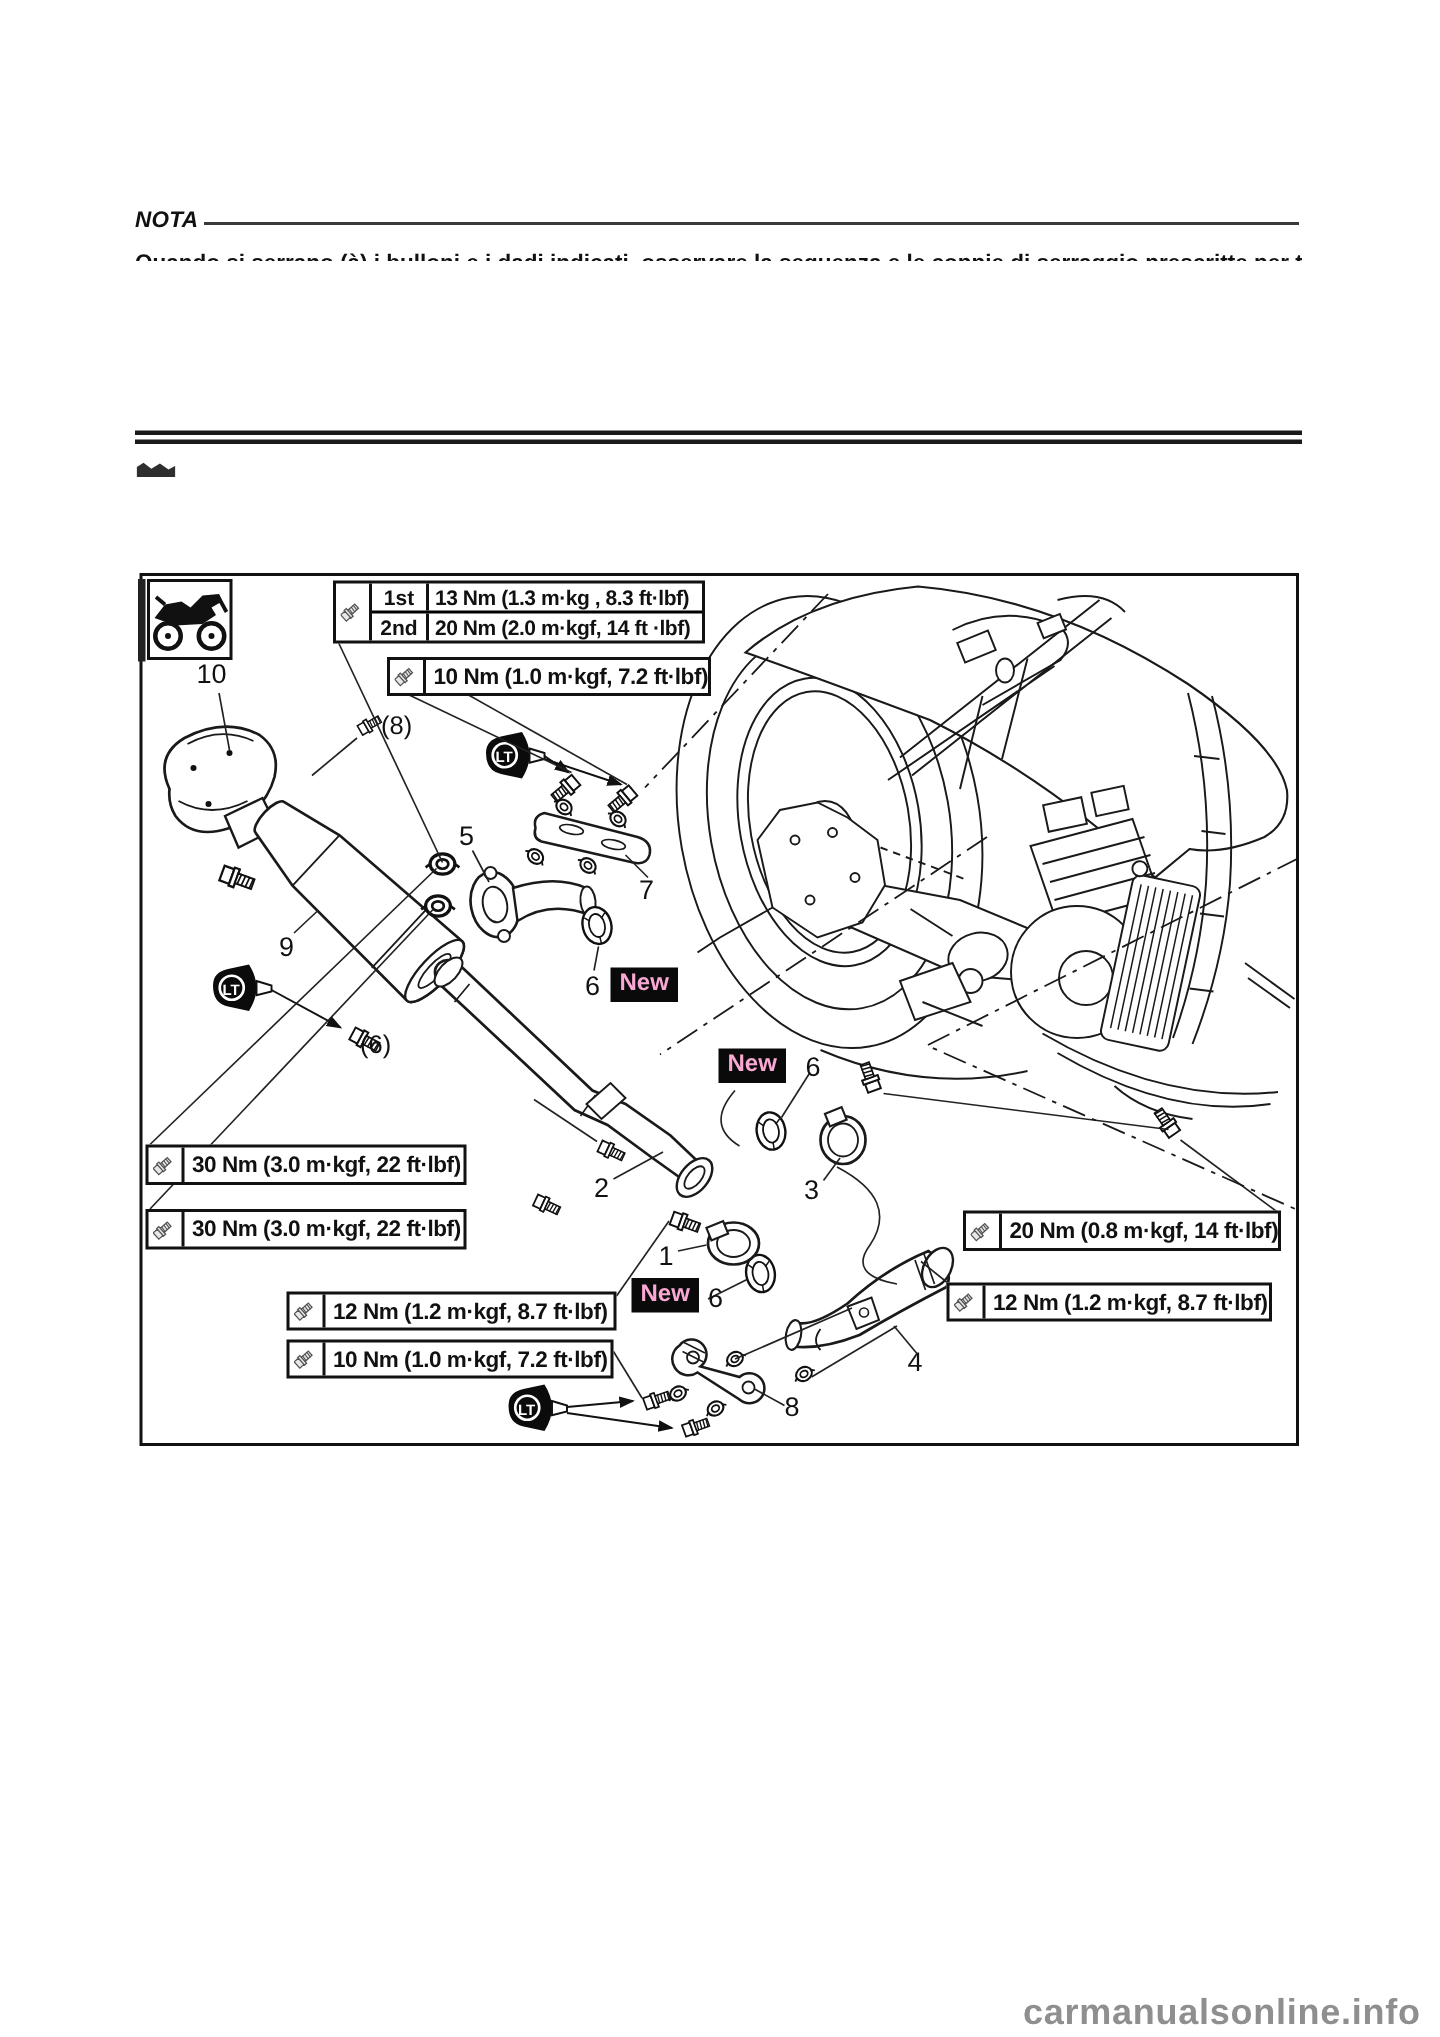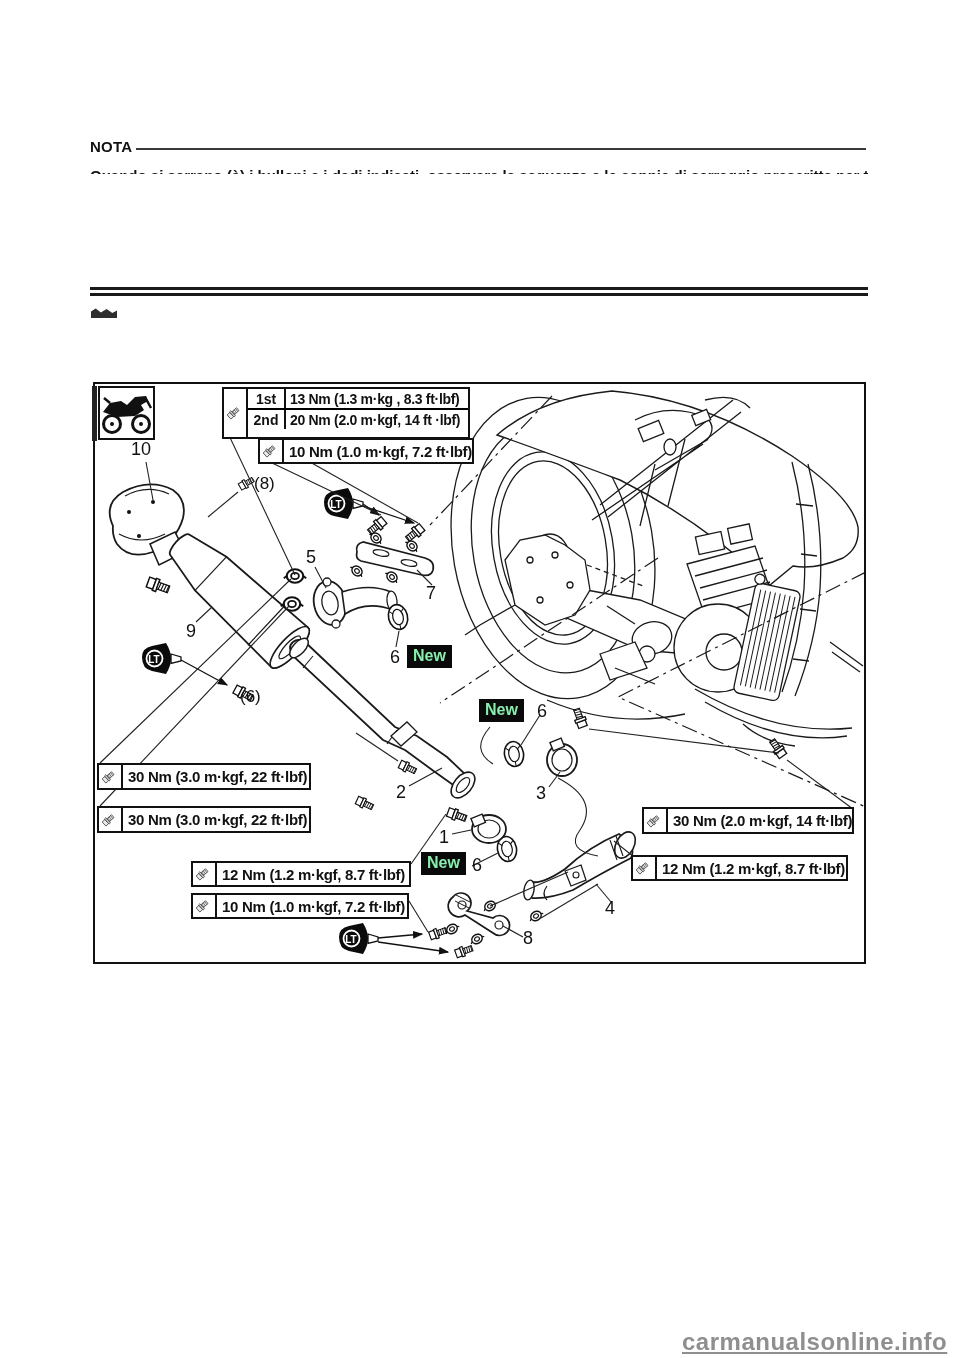--- a/index.html
+++ b/index.html
@@ -24,31 +24,31 @@
   .tqtable .ic{width:22px;border-right:2px solid #111;display:flex;align-items:center;justify-content:center;flex:none;}
   .tqtable .rows{display:flex;flex-direction:column;flex:1;}
   .tqtable .row{display:flex;height:19px;}
   .tqtable .row + .row{border-top:2px solid #000000;}
   .tqtable .step{width:36px;border-right:2px solid #111;display:flex;align-items:center;justify-content:center;
                  font-size:14px;font-weight:bold;flex:none;}
   .tqtable .v{display:flex;align-items:center;padding:0 4px;font-size:14px;font-weight:bold;white-space:nowrap;letter-spacing:-0.3px;}
   
   .callout{font-size:18px;font-weight:normal;line-height:1;}
   .callout.small{font-size:17px;}
-  .newtag{background:#0a0a0a;color:#86efac;font-size:16px;font-weight:bold;line-height:1;padding:3px 6px 4px 6px;}
+  .newtag{background:#0a0a0a;color:#f9a8d4;font-size:16px;font-weight:bold;line-height:1;padding:3px 6px 4px 6px;}
   .watermark{font-size:24px;font-weight:600;color:#8f8f8f;letter-spacing:.5px;}
   svg{display:block;}
   .art{pointer-events:none;}
 </style>
 </head>
 <body>
 
 <div class="page">
 
-  <div class="abs nota" style="left:90px;top:138px;">NOTA</div>
+  <div class="abs nota" style="left:90px;top:138px;font-style:italic;">NOTA</div>
   <div class="abs nota-rule" style="left:136px;top:148px;width:730px;"></div>
   <div class="abs clipped-line" style="left:90px;top:166px;width:778px;">
     <span>Quando si serrano (à) i bulloni e i dadi indicati, osservare la sequenza e le coppie di serraggio prescritte per tutti i componenti dell'impianto</span>
   </div>
 
   <div class="abs hrule" style="left:90px;top:287px;width:778px;"></div>
   <div class="abs hrule" style="left:90px;top:293px;width:778px;"></div>
   <div class="abs frag" style="left:91px;top:308px;width:26px;height:10px;"></div>
 
   <div class="abs dframe" style="left:93px;top:382px;width:769px;height:578px;"></div>
@@ -306,21 +306,21 @@
       <path d="M446,534 L503,500"></path>
     </g>
 
     <g stroke="#1a1a1a" stroke-width="1.2" fill="none" stroke-dasharray="16 5 3 5">
       <path d="M457,12 L335,141"></path>
       <path d="M771,188 L523,313 L773,424"></path>
       <path d="M563,174 L345,319"></path>
     </g>
   </svg>
 
-  <div class="abs tqtable" style="left:222px;top:387px;width:248px;height:52px;">
+  <div class="abs tqtable" style="left:222px;top:387px;width:248px;height:42px;">
     <div class="ic">
       <svg width="16" height="16" viewBox="0 0 16 16">
           <g transform="translate(2,12) rotate(-42) scale(0.62)">
             <path d="M0,-4.5 L6,-4.5 L6,4.5 L0,4.5 Z M6,-5.5 L9,-5.5 L9,5.5 L6,5.5 Z M9,-3 L19,-3 L19,3 L9,3 Z" fill="#e8e8e8" stroke="#555" stroke-width="1.4"></path>
             <path d="M11,-3.4 L10.4,3.4 M14,-3.4 L13.4,3.4 M17,-3.4 L16.4,3.4" stroke="#555" stroke-width="1.2"></path>
           </g>
         </svg>
     </div>
     <div class="rows">
       <div class="row">
@@ -397,21 +397,21 @@
 
   <div class="abs tq" style="left:642px;top:807px;width:212px;height:27px;">
     <div class="ic">
         <svg width="16" height="16" viewBox="0 0 16 16">
           <g transform="translate(2,12) rotate(-42) scale(0.62)">
             <path d="M0,-4.5 L6,-4.5 L6,4.5 L0,4.5 Z M6,-5.5 L9,-5.5 L9,5.5 L6,5.5 Z M9,-3 L19,-3 L19,3 L9,3 Z" fill="#e8e8e8" stroke="#555" stroke-width="1.4"></path>
             <path d="M11,-3.4 L10.4,3.4 M14,-3.4 L13.4,3.4 M17,-3.4 L16.4,3.4" stroke="#555" stroke-width="1.2"></path>
           </g>
         </svg>
       </div>
-    <div class="val">30 Nm (2.0 m·kgf, 14 ft·lbf)</div>
+    <div class="val">20 Nm (0.8 m·kgf, 14 ft·lbf)</div>
   </div>
 
   <div class="abs tq" style="left:631px;top:855px;width:217px;height:26px;">
     <div class="ic">
         <svg width="16" height="16" viewBox="0 0 16 16">
           <g transform="translate(2,12) rotate(-42) scale(0.62)">
             <path d="M0,-4.5 L6,-4.5 L6,4.5 L0,4.5 Z M6,-5.5 L9,-5.5 L9,5.5 L6,5.5 Z M9,-3 L19,-3 L19,3 L9,3 Z" fill="#e8e8e8" stroke="#555" stroke-width="1.4"></path>
             <path d="M11,-3.4 L10.4,3.4 M14,-3.4 L13.4,3.4 M17,-3.4 L16.4,3.4" stroke="#555" stroke-width="1.2"></path>
           </g>
         </svg>
@@ -431,15 +431,15 @@
   <div class="abs callout" style="left:439px;top:828px;">1</div>
   <div class="abs callout" style="left:537px;top:702px;">6</div>
   <div class="abs callout" style="left:472px;top:856px;">6</div>
   <div class="abs callout" style="left:605px;top:899px;">4</div>
   <div class="abs callout" style="left:523px;top:929px;">8</div>
 
   <div class="abs newtag" style="left:407px;top:645px;">New</div>
   <div class="abs newtag" style="left:479px;top:699px;">New</div>
   <div class="abs newtag" style="left:421px;top:852px;">New</div>
 
-  <div class="abs watermark" style="left:682px;top:1328px;text-decoration:underline;">carmanualsonline.info</div>
+  <div class="abs watermark" style="left:682px;top:1328px;">carmanualsonline.info</div>
 
 </div>
 
 </body></html>

